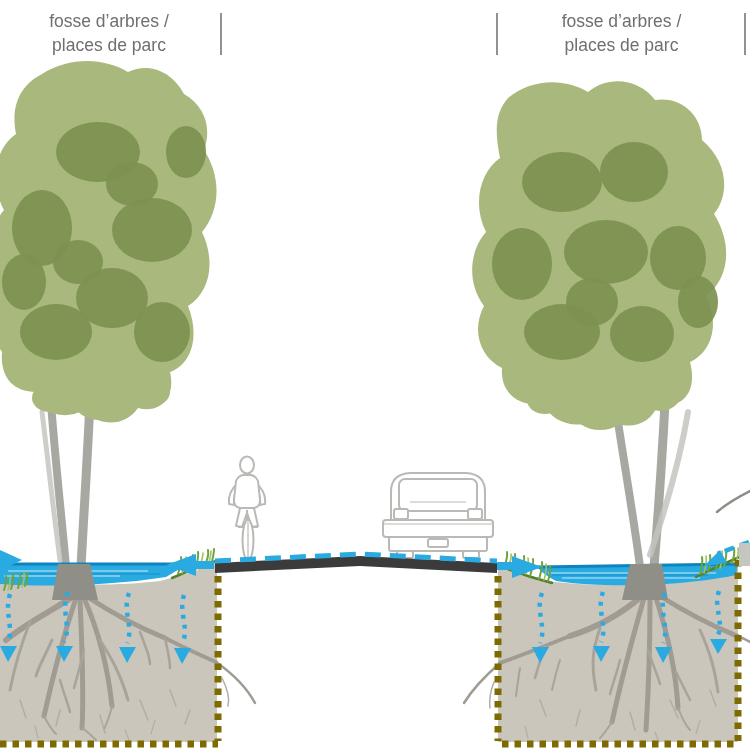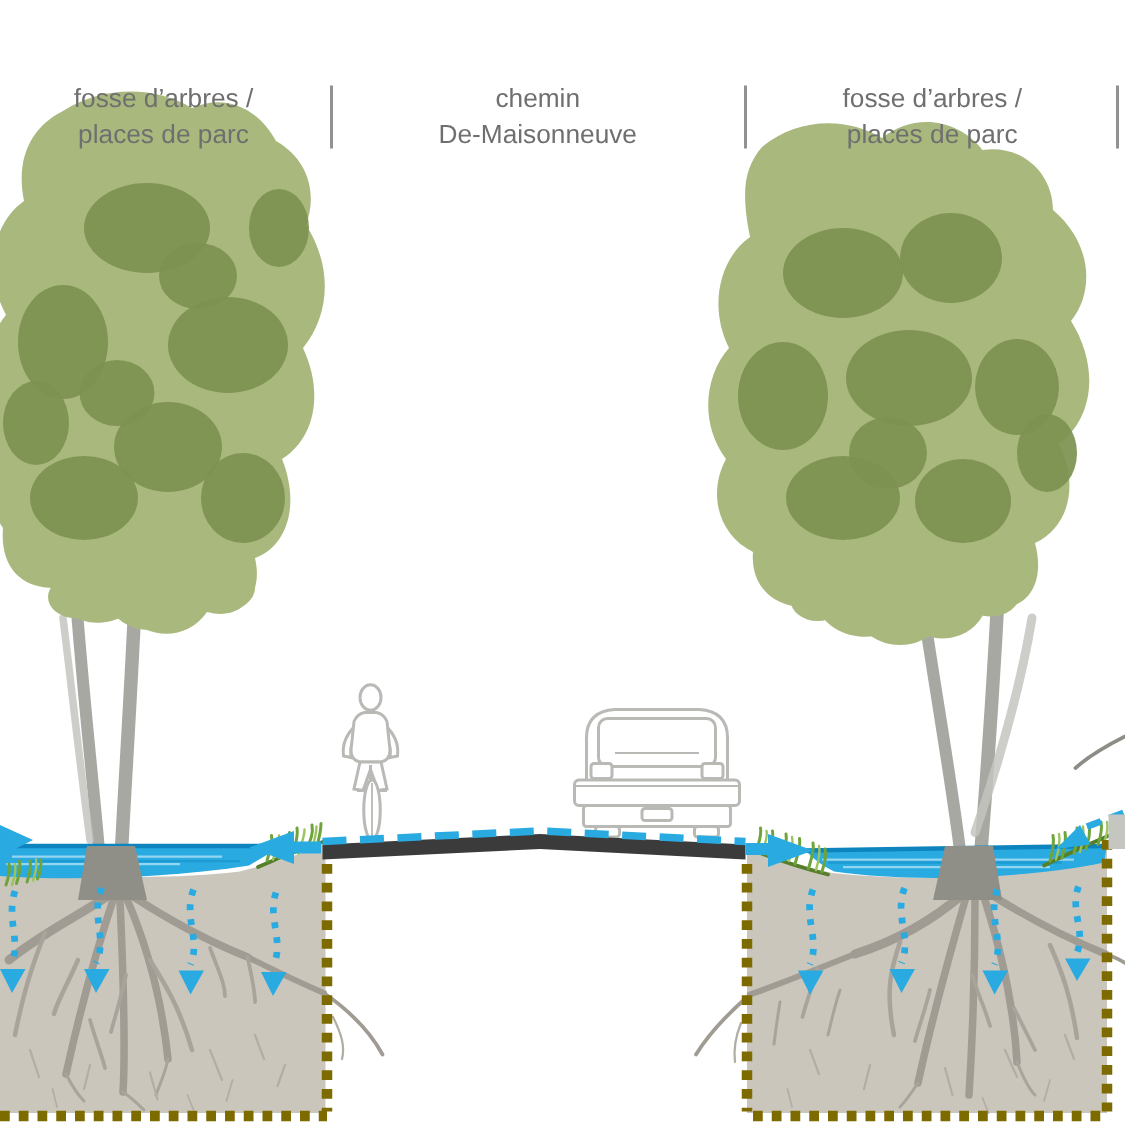--- a/index.html
+++ b/index.html
@@ -1,20 +1,20 @@
 <!DOCTYPE html>
 <html style="--label-text: #6f6f6f; --divider: #919191; --leaf-light: #a9b97d; --leaf-dark: #7d9150; --trunk: #a8a8a3; --trunk-dark: #8f8f88; --root: #a09c93; --soil: #cbc6bc; --pit-border: #7d6b00; --road: #3b3b3b; --water: #29abe2; --water-dark: #0d84bd; --grass: #6fa43c; --grass-light: #9cc45c; --grass-dark: #567f2b; --vehicle: #b9b9b5; --curb: #c6c6c1;"><head>
 <meta charset="utf-8">
 <style>
   html,body{margin:0;padding:0;background:#fff;}
   .stage{position:relative;width:750px;height:750px;overflow:hidden;background:#fff;
          font-family:"Liberation Sans", sans-serif;}
   .stage svg{position:absolute;left:0;top:0;display:block;}
   
-  .header{position:absolute;left:0;top:0;width:750px;height:66px;z-index:5;margin-top:44px;}
+  .header{position:absolute;left:0;top:0;width:750px;height:66px;z-index:5;}
   .sec-label{position:absolute;top:9px;text-align:center;color:var(--label-text,#6f6f6f);
              font-size:17.5px;line-height:24px;white-space:nowrap;}
   .divider{position:absolute;top:13px;height:42px;width:1.5px;background:var(--divider,#919191);}
   
   .lf{fill:var(--leaf-light,#a9b97d);}
   .ld{fill:var(--leaf-dark,#7d9150);opacity:.92;}
   .trunk{stroke:var(--trunk,#a8a8a3);fill:none;stroke-linecap:round;}
   .trunk-pale{stroke:#c4c4bf;fill:none;stroke-linecap:round;opacity:.85;}
   .wedge{fill:var(--trunk-dark,#8f8f88);}
   .soil{fill:var(--soil,#cbc6bc);}
@@ -290,24 +290,20 @@
     <path class="curb" d="M739,543 L750,543 L750,566 L739,566 Z"></path>
     <path class="branch" d="M750,491 C738,497 726,504 717,512"></path>
   </g>
 </svg>
 
   <div class="header">
     <div class="sec-label" style="left:0;width:218px;">
       <div>fosse d’arbres /</div>
       <div>places de parc</div>
     </div>
-    <div class="sec-label" style="left:221px;width:275px;">
-      <div>chemin</div>
-      <div>De-Maisonneuve</div>
-    </div>
     <div class="sec-label" style="left:499px;width:245px;">
       <div>fosse d’arbres /</div>
       <div>places de parc</div>
     </div>
     <div class="divider" style="left:220px;"></div>
     <div class="divider" style="left:496px;"></div>
     <div class="divider" style="left:744px;"></div>
   </div>
 
 </div>

